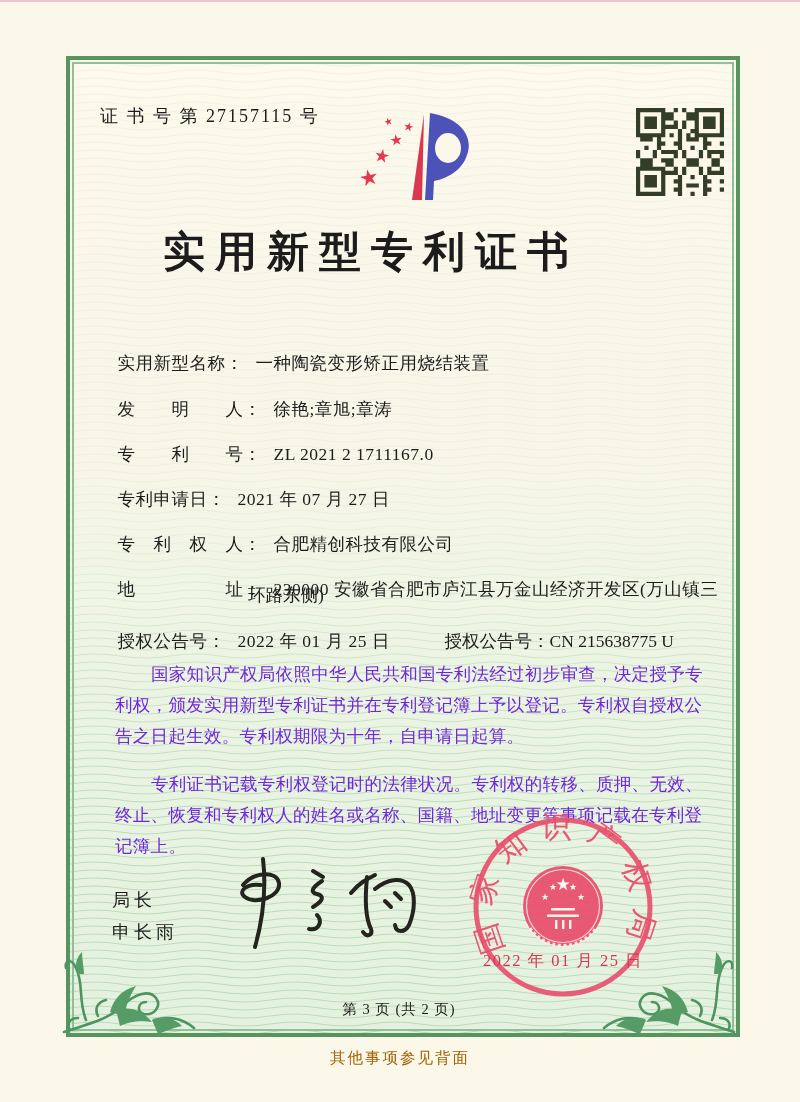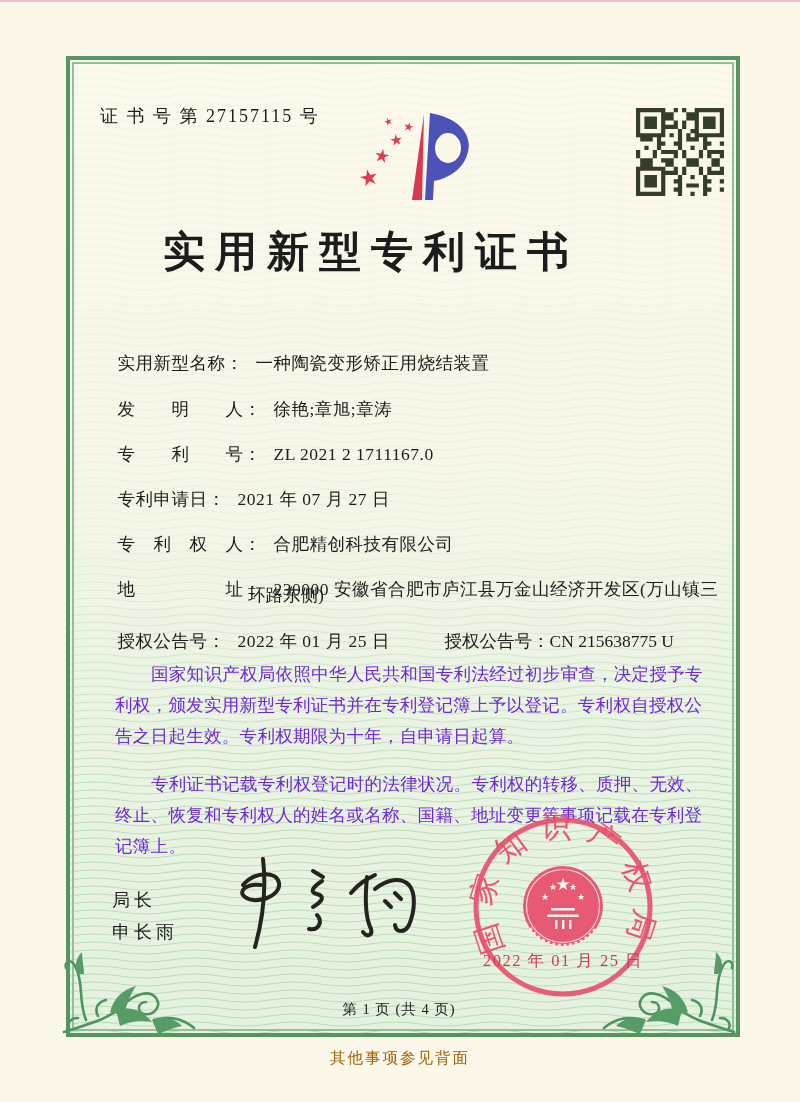--- a/index.html
+++ b/index.html
@@ -202,16 +202,16 @@
         <rect x="79" y="102.5" width="32" height="2.6" rx="1"></rect>
         <rect x="87" y="108" width="2.4" height="9"></rect>
         <rect x="94" y="108" width="2.4" height="9"></rect>
         <rect x="101" y="108" width="2.4" height="9"></rect>
       </g>
       <path d="M62 116 A40 40 0 0 0 128 116" fill="none" stroke="#fdf6ee" stroke-width="3" stroke-dasharray="3 2.6" opacity="0.85"></path>
     </g>
   </svg>
   <div class="seal-date">2022 年 01 月 25 日</div>
 
-  <div class="page-info">第 1 页 (共 4 页)</div>
+  <div class="page-info">第 3 页 (共 2 页)</div>
   <div class="back-note">其他事项参见背面</div>
 
 </div>
 
 </body></html>

